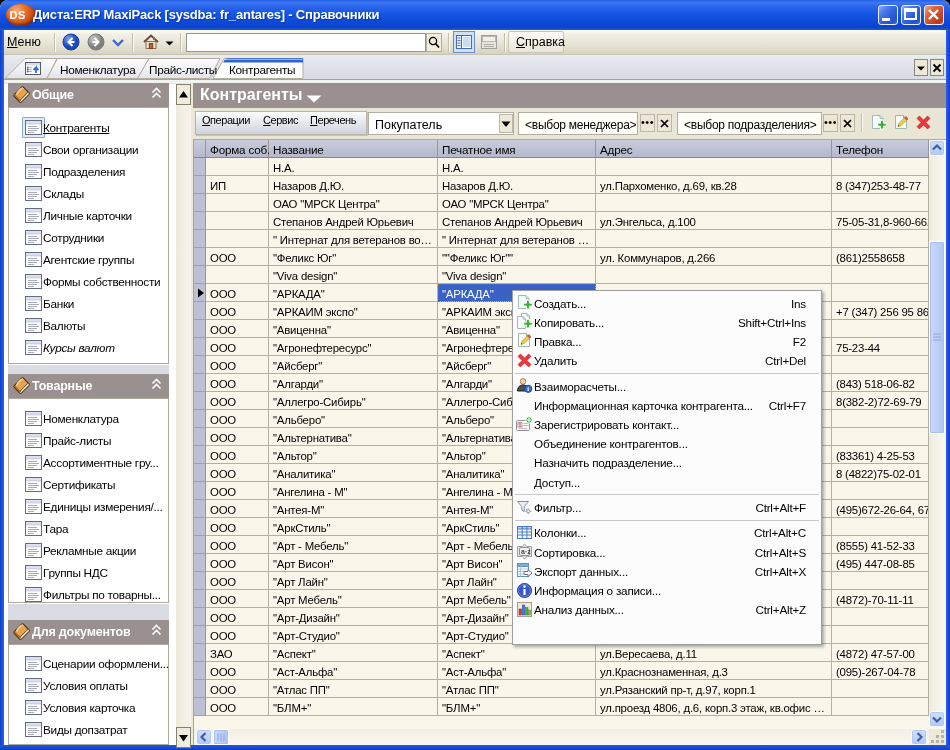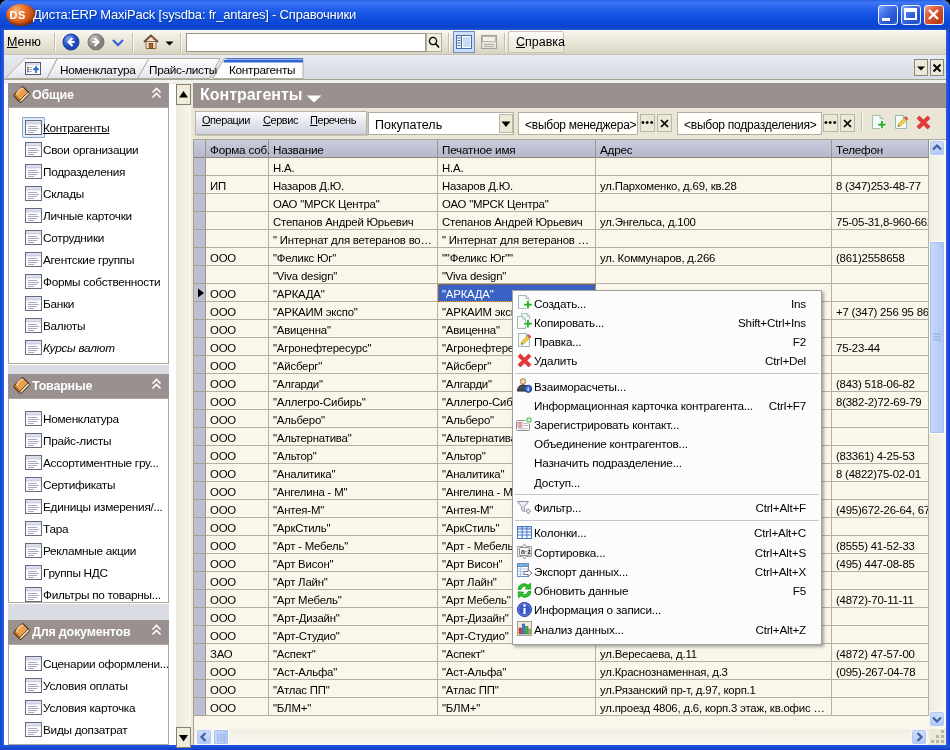--- a/index.html
+++ b/index.html
@@ -1,21 +1,21 @@
 <!DOCTYPE html>
 <html><head><meta charset="utf-8">
 <style>
 html,body{margin:0;padding:0;background:#000;}
 body{width:950px;height:750px;position:relative;overflow:hidden;font-family:"Liberation Sans",sans-serif;font-size:12px;color:#000;}
 *{box-sizing:border-box;}
 #win{position:absolute;inset:0;border-radius:8px 8px 0 0;overflow:hidden;background:#ECE9D8;}
 #titlebar{position:absolute;left:0;top:0;width:950px;height:30px;background:linear-gradient(180deg,#2360E6 0%,#3D77F2 9%,#2A65EC 22%,#1453E4 48%,#0C48D6 78%,#0B44C8 91%,#2058D8 100%);}
 #appico{position:absolute;left:6px;top:4px;width:30px;height:22px;border-radius:50%;background:radial-gradient(circle at 35% 30%,#F8B070 0%,#E66A24 40%,#B84410 75%,#902E06 100%);box-shadow:inset -1px -2px 3px rgba(60,10,0,.55);}
 #appico span{position:absolute;left:3.5px;top:4.5px;font-size:11px;font-weight:bold;color:#fff;letter-spacing:0.5px;}
-#title-text{position:absolute;left:33px;top:7px;color:#fff;font-size:13px;letter-spacing:-0.2px;font-weight:normal;text-shadow:1px 1px 1px #0A3898;}
+#title-text{position:absolute;left:33px;top:7px;color:#fff;font-size:13px;letter-spacing:-0.2px;font-weight:bold;text-shadow:1px 1px 1px #0A3898;}
 .capbtn{position:absolute;top:5px;width:20px;height:20px;border-radius:3px;border:1px solid #E8F0FC;}
 .minb,.maxb{background:linear-gradient(135deg,#8CACF6 0%,#4D7AEC 28%,#2E5CD8 60%,#2253C8 82%,#486FD8 100%);}
 .clsb{background:linear-gradient(135deg,#F0A890 0%,#E2663C 30%,#CC4422 65%,#B83A1A 85%,#D8603A 100%);}
 .b-left{position:absolute;left:0;top:30px;width:4px;height:716px;background:linear-gradient(90deg,#0E3ECA,#2B62E8);}
 .b-right{position:absolute;left:946px;top:30px;width:4px;height:716px;background:linear-gradient(270deg,#0E3ECA,#2B62E8);}
 .b-bottom{position:absolute;left:0;top:745px;width:950px;height:5px;background:linear-gradient(180deg,#2257E0,#0F3FC4);}
 #toolbar{position:absolute;left:4px;top:30px;width:942px;height:25px;background:linear-gradient(180deg,#FBFAF4 0%,#F0EEE2 25%,#E3E0D0 70%,#D6D3C2 100%);border-bottom:1px solid #C6C3B2;}
 .tsep{position:absolute;top:3px;width:1px;height:19px;background:#C2BFAC;box-shadow:1px 0 0 #FBFAF4;}
 #tabbar{position:absolute;left:4px;top:55px;width:942px;height:24px;background:linear-gradient(180deg,#E9EBF2 0%,#DDE0E8 60%,#D9DCE4 100%);}
 #tabline{position:absolute;left:4px;top:79px;width:942px;height:1px;background:#A8A494;}
@@ -931,28 +931,20 @@
           <rect x="1.5" y="1.5" width="11" height="13" fill="#fff" stroke="#6090C0"></rect>
           <rect x="1.5" y="1.5" width="11" height="3" fill="#78B0E0" stroke="#6090C0"></rect>
           <path d="M1.5 7h11 M1.5 9.5h11 M1.5 12h11 M4.5 4.5v10" stroke="#A8C8E4" stroke-width="1"></path>
           <path d="M8 9.5h4v-2l4 3.5-4 3.5v-2h-4z" fill="#fff" stroke="#606880" stroke-width="0.9"></path>
         </svg></div>
       <div class="t">Экспорт данных...</div>
       <div class="sc">Ctrl+Alt+X</div>
     </div>
 <div class="mi">
       <div class="ic"><svg width="17" height="17" viewBox="0 0 17 17">
-          <path d="M2 7.5 A 6 6 0 0 1 12 3.2 L14.5 1.2 L14.8 7.2 L9 6.8 L11.2 4.9 A 4 4 0 0 0 5 7.5 Z" fill="#28C828" stroke="#108810" stroke-width="0.7"></path>
-          <path d="M15 9.5 A 6 6 0 0 1 5 13.8 L2.5 15.8 L2.2 9.8 L8 10.2 L5.8 12.1 A 4 4 0 0 0 12 9.5 Z" fill="#28C828" stroke="#108810" stroke-width="0.7"></path>
-        </svg></div>
-      <div class="t">Обновить данные</div>
-      <div class="sc">F5</div>
-    </div>
-<div class="mi">
-      <div class="ic"><svg width="17" height="17" viewBox="0 0 17 17">
           <circle cx="8.5" cy="8.5" r="7" fill="#3858C8" stroke="#20389A"></circle>
           <circle cx="8.5" cy="8.5" r="6" fill="none" stroke="#6880E0" stroke-width="1"></circle>
           <rect x="7.4" y="7" width="2.2" height="6" rx="0.5" fill="#fff"></rect>
           <circle cx="8.5" cy="4.6" r="1.3" fill="#fff"></circle>
         </svg></div>
       <div class="t">Информация о записи...</div>
     </div>
 <div class="mi">
       <div class="ic"><svg width="17" height="17" viewBox="0 0 17 17">
           <rect x="1.5" y="1.5" width="14" height="14" fill="#EFEBD8" stroke="#A8A08A"></rect>

